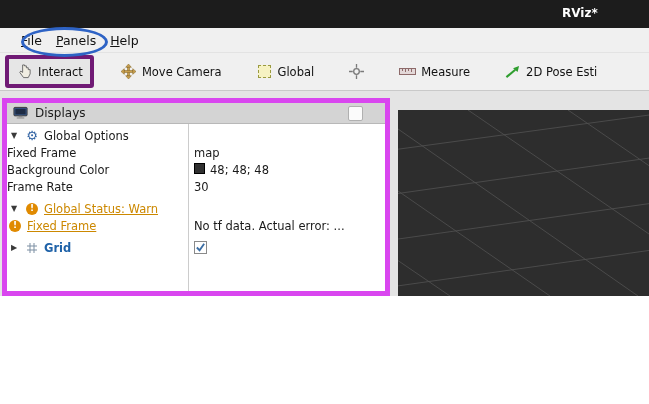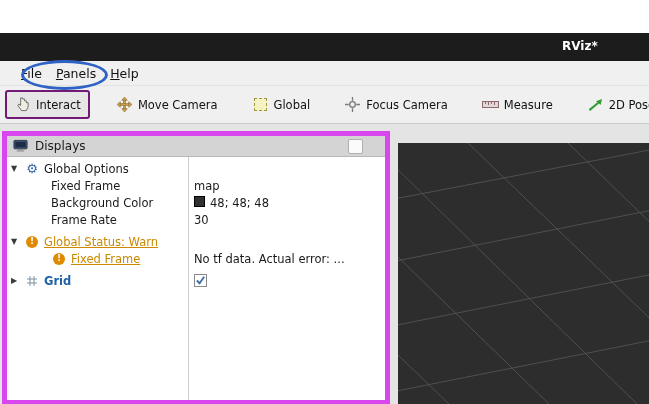--- a/index.html
+++ b/index.html
@@ -1,56 +1,56 @@
 <!DOCTYPE html>
 <html><head>
 <meta charset="utf-8">
 <style>
   * { box-sizing: border-box; }
   body { margin:0; background:#ffffff; font-family:"DejaVu Sans","Liberation Sans",sans-serif; }
-  .app { position:relative; width:649px; height:372px; overflow:hidden; background:#e9e9e9;margin-top:33px; }
+  .app { position:relative; width:649px; height:296px; overflow:hidden; background:#e9e9e9; }
 
   
   .titlebar { height:28px; background:#1c1c1c; position:relative; }
   .title { position:absolute; left:562px; top:6px; color:#ffffff; font-size:12px; font-weight:bold; }
 
   
   .menubar { height:25px; background:#f0f0f0; display:flex; align-items:center; padding-left:14px;
              font-size:12.5px; color:#111; border-bottom:1px solid #e3e3e3; }
   .menu-item { padding:2px 7px; cursor:default; }
   .mn { text-decoration:underline; }
 
   
   .toolbar { height:38px; background:#f0f0f0; display:flex; align-items:center; padding-left:5px;
              gap:18px; font-size:11.5px; color:#111; border-bottom:1px solid #c9c9c9;
              white-space:nowrap; overflow:hidden; }
   .tool { display:flex; align-items:center; gap:5px; background:transparent; border:1px solid transparent;
           font:inherit; color:#111; padding:4px 7px; }
-  .tool.selected { border:2px solid #701a75; border-radius:3px; background:#e6e6e6; }
+  .tool.selected { border:4px solid #701a75; border-radius:3px; background:#e6e6e6; }
   .icon { display:inline-flex; width:17px; height:17px; align-items:center; justify-content:center; flex:none; }
   .select-box { width:13px; height:13px; border:1px dashed #9a9a40; background:#f6f2c2; }
 
   
   .main { position:absolute; top:91px; left:0; right:0; bottom:0; background:#e4e4e4; }
 
   
   .displays-panel { position:absolute; left:2px; top:7px; width:388px; bottom:0;
                     background:#ffffff; border:5px solid #d946ef; }
   .panel-header { height:21px; background:#d4d4d4; display:flex; align-items:center; padding:0 5px;
                   gap:6px; font-size:12px; color:#1a1a1a; border-bottom:1px solid #b8b8b8; position:relative; }
   .hdr-btn { position:absolute; right:22px; top:3px; width:15px; height:15px; background:#fbfbfb;
              border:1px solid #b0b0b0; border-radius:2px; }
   .tree { position:absolute; top:21px; left:0; right:0; bottom:0; font-size:11.5px; color:#1a1a1a;
           padding-top:3px; overflow:hidden; }
   .col-sep { position:absolute; left:181px; top:0; bottom:0; width:1px; background:#cccccc; }
   .row { height:17px; display:flex; align-items:center; }
   .group-gap { margin-top:5px; }
   .name { width:181px; flex:none; display:flex; align-items:center; }
   .lvl0 { padding-left:4px; }
-  .child { padding-left:44px; }
+  .child { }
   .value { display:flex; align-items:flex-start; gap:5px; padding-left:6px; }
   .expander { width:13px; font-size:8px; color:#3a3a3a; flex:none; }
   .row-icon { width:16px; flex:none; display:inline-flex; justify-content:center; margin-right:4px; }
   .gear { color:#3465a4; font-size:13px; }
   .warn-badge { width:12px; height:12px; border-radius:50%; background:#e08a00; color:#fff; font-size:9px;
                 font-weight:bold; display:inline-flex; align-items:center; justify-content:center; line-height:1; flex:none; }
   .warn { color:#cc8800;text-decoration:underline; }
   .grid-label { color:#1f62a8; font-weight:bold; }
   .swatch { width:11px; height:11px; background:#303030; border:1px solid #000; flex:none; }
   .checkbox { width:13px; height:13px; background:#fff; border:1px solid #8a8a8a;
@@ -111,21 +111,20 @@
     </button>
     <button class="tool">
       <span class="icon">
         <svg width="15" height="15" viewBox="0 0 16 16">
             <g stroke="#7a7a7a" stroke-width="1.4" fill="none">
               <circle cx="8" cy="8" r="3"></circle>
               <path d="M8 0v4M8 12v4M0 8h4M12 8h4"></path>
             </g>
           </svg>
       </span>
-      <span>Focus Camera</span>
     </button>
     <button class="tool">
       <span class="icon">
         <svg width="17" height="11" viewBox="0 0 17 11">
             <rect x="0.5" y="2.5" width="16" height="6" fill="#e3d8d8" stroke="#8d6a6a"></rect>
             <path d="M3.5 2.5v2.5M6.5 2.5v3.5M9.5 2.5v2.5M12.5 2.5v3.5" stroke="#8d6a6a" fill="none"></path>
           </svg>
       </span>
       <span>Measure</span>
     </button>

